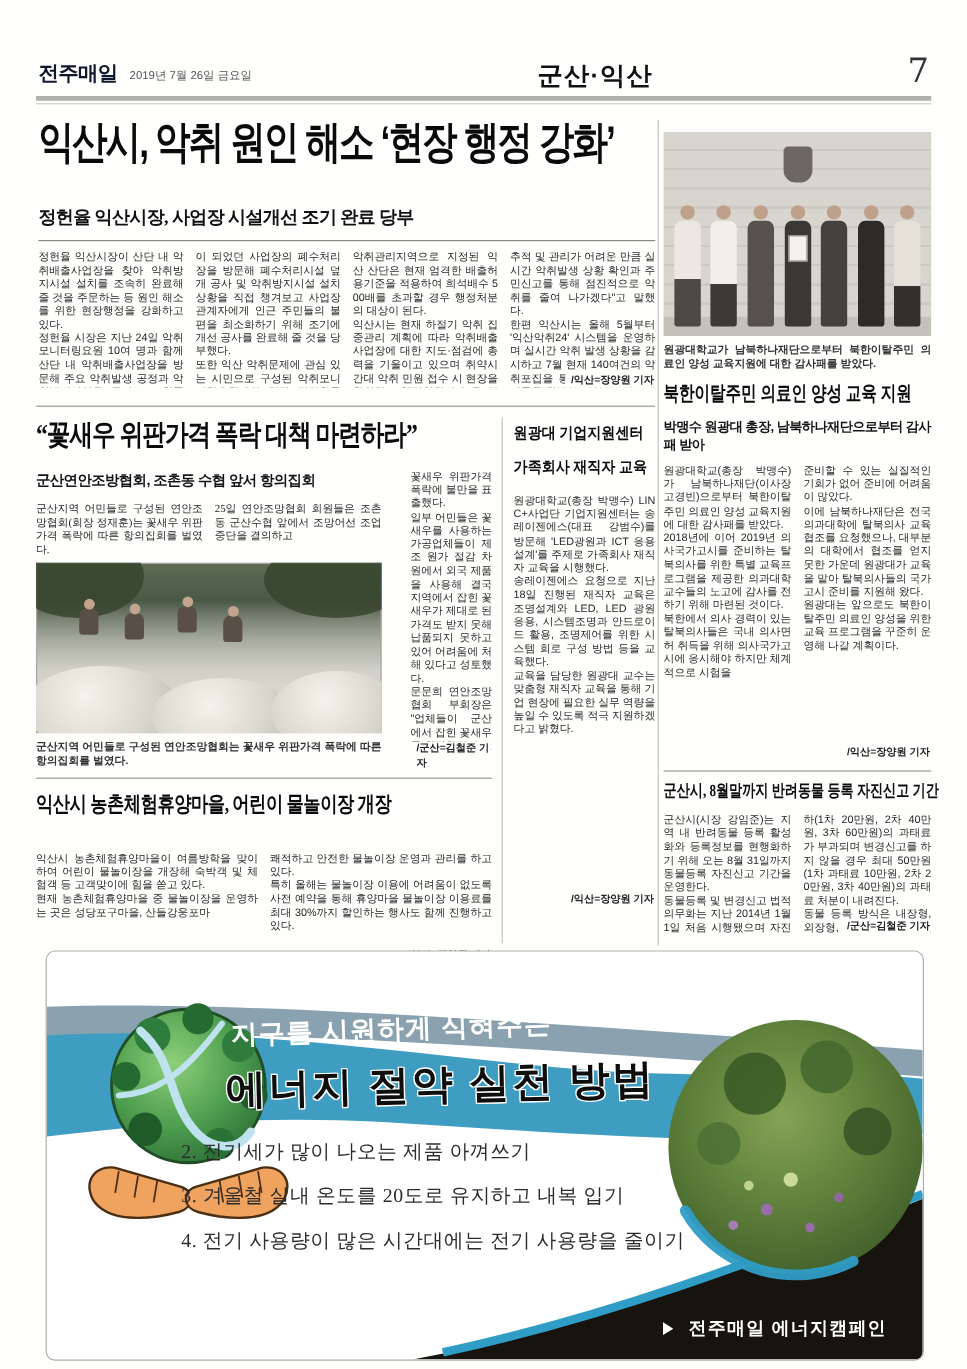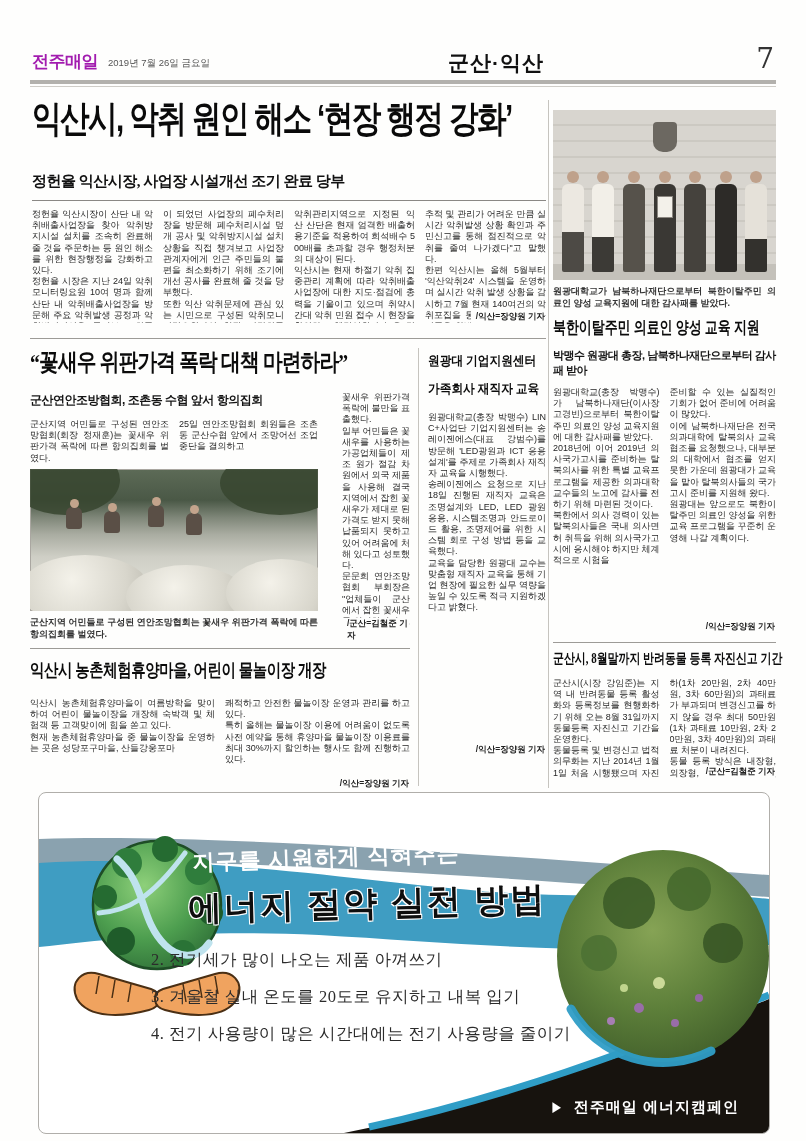--- a/index.html
+++ b/index.html
@@ -1,21 +1,21 @@
 <!DOCTYPE html>
 <html lang="ko"><head>
 <meta charset="utf-8">
 <style>
   html,body{margin:0;padding:0;background:#e9e7e2;}
   .page{position:relative;width:806px;height:1141px;background:#fefefd;margin:0 auto;
         font-family:"Liberation Sans",sans-serif;color:#1c1c1c;overflow:hidden;}
 
   
   .masthead{position:absolute;left:30px;top:46px;width:746px;height:30px;}
-  .paper-name{position:absolute;left:2px;top:4px;font-size:17px;font-weight:800;letter-spacing:-.5px;color:#a21caf;}
+  .paper-name{position:absolute;left:2px;top:4px;font-size:17px;font-weight:800;letter-spacing:-.5px;color:#0f172a;}
   .masthead-date{position:absolute;left:78px;top:11px;font-size:9.5px;color:#555;}
   .masthead-section{position:absolute;left:418px;top:3px;font-size:21px;font-weight:800;letter-spacing:1px;color:#111;}
   .masthead-page{position:absolute;right:2px;top:-4px;font-size:28px;font-family:"DejaVu Serif",serif;font-weight:400;color:#333;}
   .masthead-rule{position:absolute;left:30px;top:80px;width:746px;height:4px;background:#b3b1ad;}
   .masthead-rule2{position:absolute;left:30px;top:86px;width:746px;height:1px;background:#cfcdc8;}
 
   
   .h-rule{position:absolute;background:#9d9b97;height:1px;}
   .v-rule{position:absolute;background:#c6c4bf;width:1px;}
 
@@ -65,37 +65,37 @@
      white-space:nowrap;transform:scaleX(.78);transform-origin:left top;}
   .pet-cols{height:100px;margin-top:10px;}
 
   
   .article-shrimp{position:absolute;left:30px;top:346px;width:380px;}
   .headline-shrimp{margin:0;font-family:"Liberation Serif",serif;font-size:24px;font-weight:700;color:#0b0b0b;
      white-space:nowrap;transform:scaleX(.82);transform-origin:left top;letter-spacing:-1px;}
   .shrimp-row{display:flex;gap:24px;margin-top:14px;}
   .shrimp-left{width:288px;}
   .subhead-shrimp{font-size:12px;font-weight:800;letter-spacing:-.5px;color:#141414;}
-  .shrimp-cols{height:46px;margin-top:10px;}
+  .shrimp-cols{height:46px;margin-top:10px;font-family:Liberation Serif, serif;}
   .photo-shrimp{position:relative;width:288px;height:142px;margin-top:4px;overflow:hidden;
      box-shadow:inset 0 0 0 1px #aaa7a1;
      background:linear-gradient(180deg,#5d6b57 0%,#4a5846 22%,#7e8678 34%,#a9aca1 46%,#cfcfc6 62%,#e9e8e1 100%);}
   .foliage{position:absolute;border-radius:50%;background:#37452f;opacity:.85;}
   .sack{position:absolute;border-radius:50%;background:radial-gradient(circle at 40% 35%,#f4f2ea 0%,#d8d6cc 60%,#b9b7ad 100%);}
   .sitter{position:absolute;width:16px;height:22px;border-radius:6px 6px 3px 3px;background:#5a4f46;}
   .sitter::before{content:"";position:absolute;left:4px;top:-8px;width:9px;height:9px;border-radius:50%;background:#c3a48c;}
   .shrimp-caption{margin-top:5px;font-size:9px;font-weight:700;line-height:12px;color:#333;
      text-align:justify;word-break:break-all;}
   .shrimp-col3{position:relative;width:82px;height:250px;}
 
   
   .article-pool{position:absolute;left:30px;top:658px;width:380px;}
   .headline-pool{margin:0;font-family:"Liberation Serif",serif;font-size:18px;font-weight:700;color:#0b0b0b;
      white-space:nowrap;transform:scaleX(.8);transform-origin:left top;letter-spacing:-.5px;}
-  .pool-cols{height:92px;margin-top:16px;}
+  .pool-cols{height:92px;margin-top:28px;}
 
   
   .article-wk{position:absolute;left:428px;top:352px;width:118px;}
   .wk-head{font-family:"Liberation Serif",serif;font-size:13px;font-weight:700;color:#0c0c0c;
      white-space:nowrap;transform:scaleX(.9);transform-origin:left top;}
   .wk-head2{margin-top:10px;}
   .wk-body{position:relative;margin-top:14px;height:344px;}
 
   
   .banner{position:absolute;left:38px;top:792px;width:730px;height:340px;background:#ffffff;

